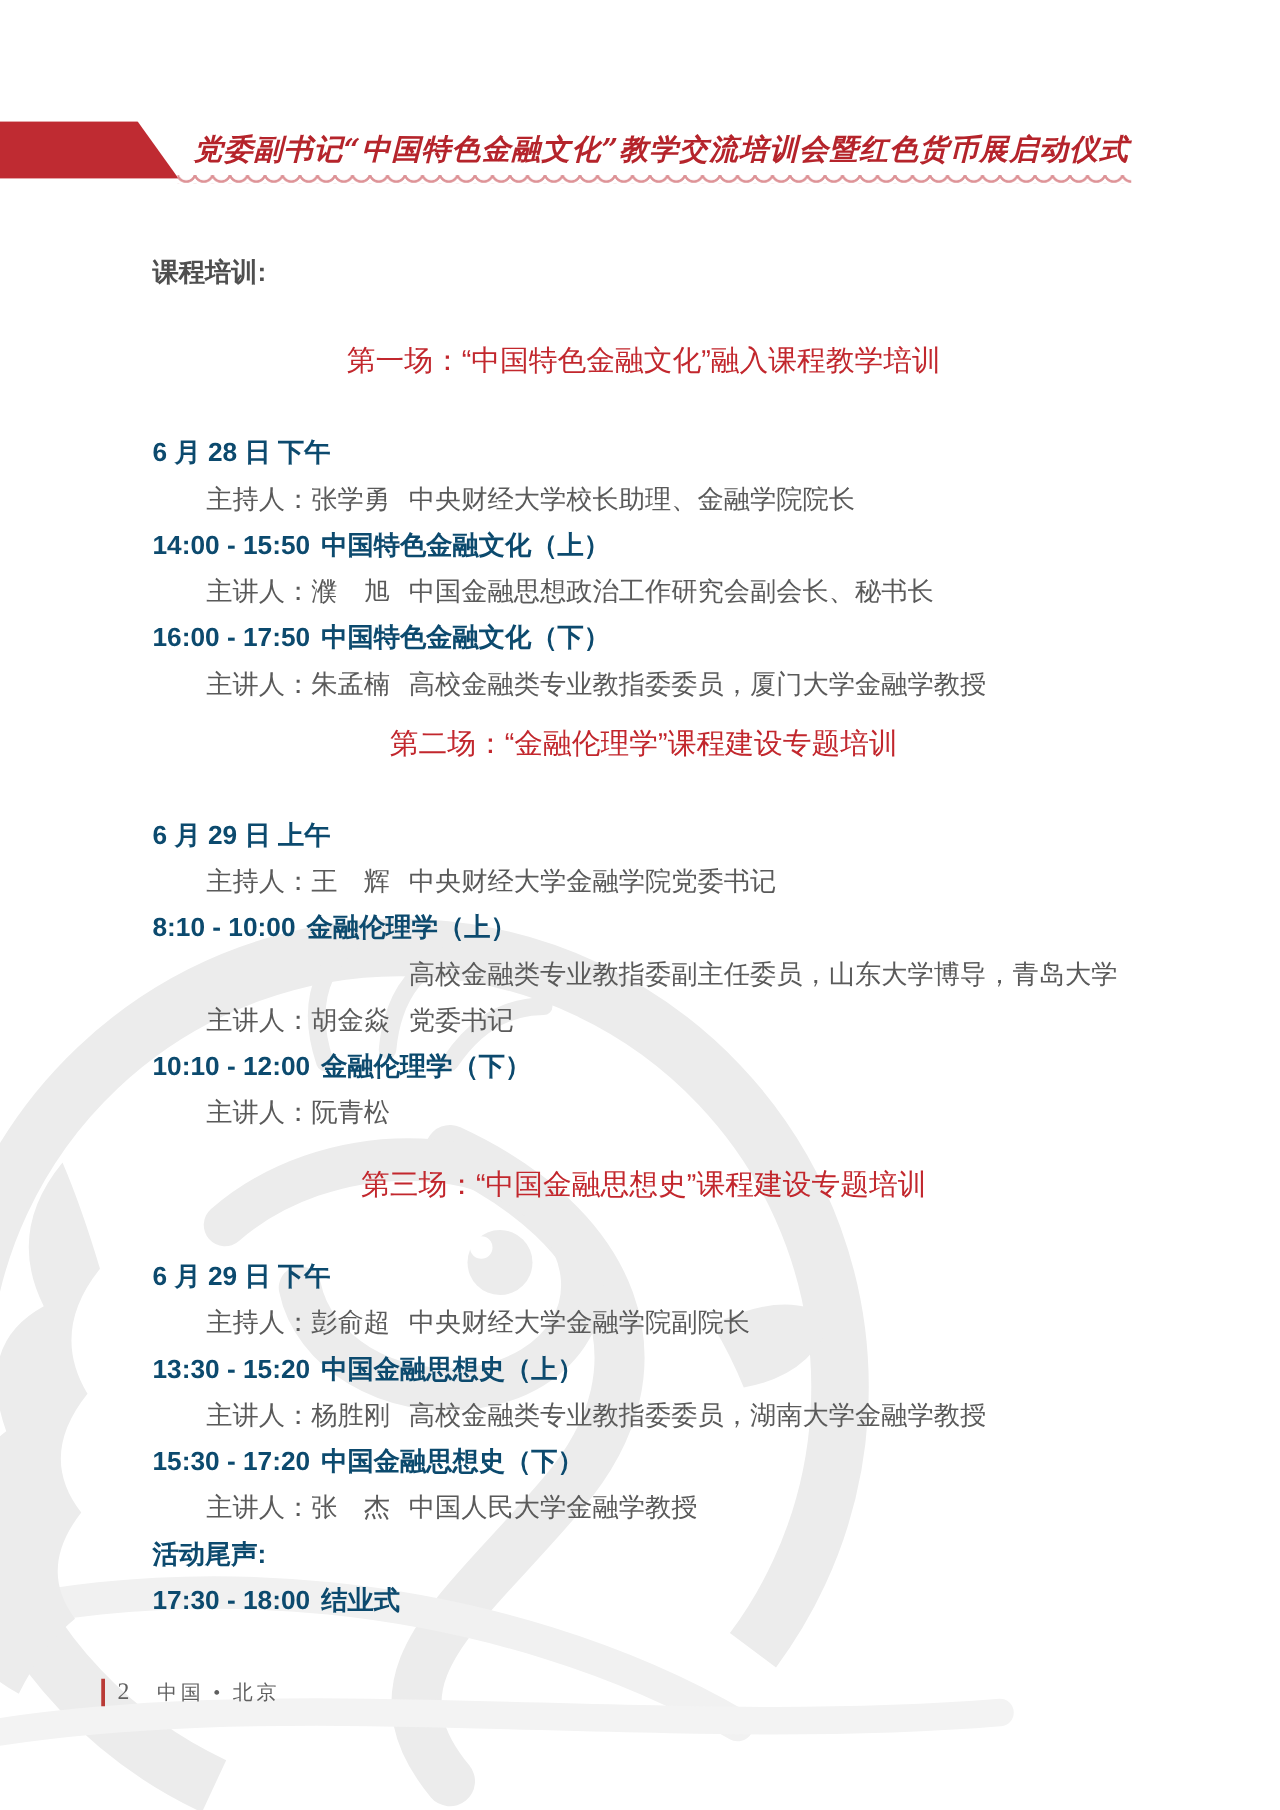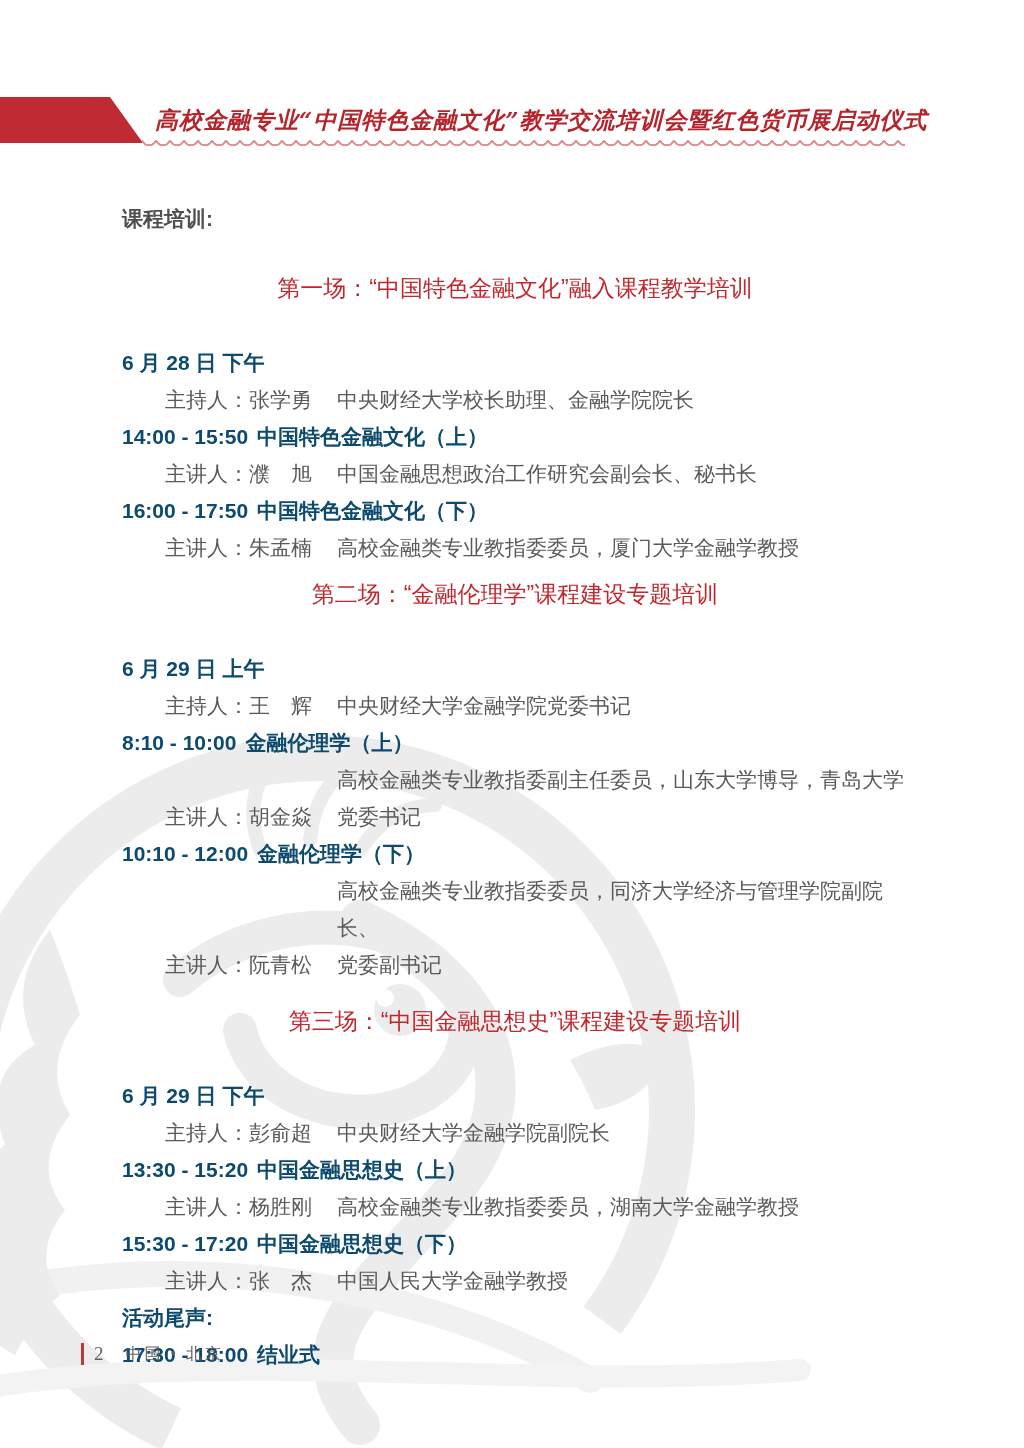--- a/index.html
+++ b/index.html
@@ -51,21 +51,21 @@
   }
   .session-title.t1{margin-top:33px;}
   .session-title.t2{margin-top:10px;}
   .session-title.t3{margin-top:20px;}
   .schedule{margin-top:37px;}
   .line{line-height:37px;}
   .line.date, .line.time{font-weight:700;color:#0c4a6e;}
   .ttopic{margin-left:9px;}
   .line.person{padding-left:43px;font-weight:400;color:#5a5a5a;display:flex;align-items:flex-end;}
   .person-left{display:inline-block;width:162px;flex:0 0 162px;}
-  .pdesc{display:inline-block;max-width:581px;margin-left:10px;}
+  .pdesc{display:inline-block;max-width:581px;}
   
   .footer{
     position:absolute;left:81px;top:1341px;height:26px;
     display:flex;align-items:center;
     font-family:"Liberation Serif", serif;
     color:#5f5f5f;
   }
   .footer-bar{display:inline-block;width:3px;height:22px;background:#b93a36;margin-right:10px;}
   .page-num{font-size:19px;margin-right:22px;}
   .footer-loc{font-size:16px;letter-spacing:3px;}
@@ -86,21 +86,21 @@
     </g>
     <g fill="#ececec" stroke="none">
       <path d="M120,250 q-45,55 -15,115 q-55,30 -30,100 q-60,45 -20,115 q-35,60 30,95 q20,-40 45,-60 q-30,-40 5,-85 q-35,-45 5,-95 q-30,-50 10,-100 q-15,-50 -30,-85 z"></path>
       <path d="M640,380 q60,-30 95,-5 q-15,45 -70,55 q-10,-25 -25,-50 z"></path>
       <circle cx="470" cy="330" r="26"></circle>
     </g>
     <circle cx="455" cy="318" r="9" fill="#ffffff"></circle>
   </svg>
 
   <div class="banner-shape"></div>
-  <div class="banner-title">高校金融专业“中国特色金融文化”教学交流培训会暨红色货币展启动仪式</div>
+  <div class="banner-title">党委副书记“中国特色金融文化”教学交流培训会暨红色货币展启动仪式</div>
   <div class="wave"></div>
 
   <div class="content">
 
     <div class="intro">课程培训:</div>
 
     <div class="session-title t1">第一场：“中国特色金融文化”融入课程教学培训</div>
     <div class="schedule">
       <div class="line date">6 月 28 日 下午</div>
       <div class="line person">
@@ -135,21 +135,20 @@
       </div>
       <div class="line person">
         <span class="person-left"><span>主讲人：</span><span>胡金焱</span></span>
         <span class="pdesc"><span>高校金融类专业教指委副主任委员，山东大学博导，青岛大学</span><br><span>党委书记</span></span>
       </div>
       <div class="line time">
         <span class="ttime">10:10 - 12:00</span><span class="ttopic">金融伦理学（下）</span>
       </div>
       <div class="line person">
         <span class="person-left"><span>主讲人：</span><span>阮青松</span></span>
-        <span class="pdesc"><span>高校金融类专业教指委委员，同济大学经济与管理学院副院长、</span><br><span>党委副书记</span></span>
       </div>
     </div>
 
     <div class="session-title t3">第三场：“中国金融思想史”课程建设专题培训</div>
     <div class="schedule">
       <div class="line date">6 月 29 日 下午</div>
       <div class="line person">
         <span class="person-left"><span>主持人：</span><span>彭俞超</span></span>
         <span class="pdesc">中央财经大学金融学院副院长</span>
       </div>

